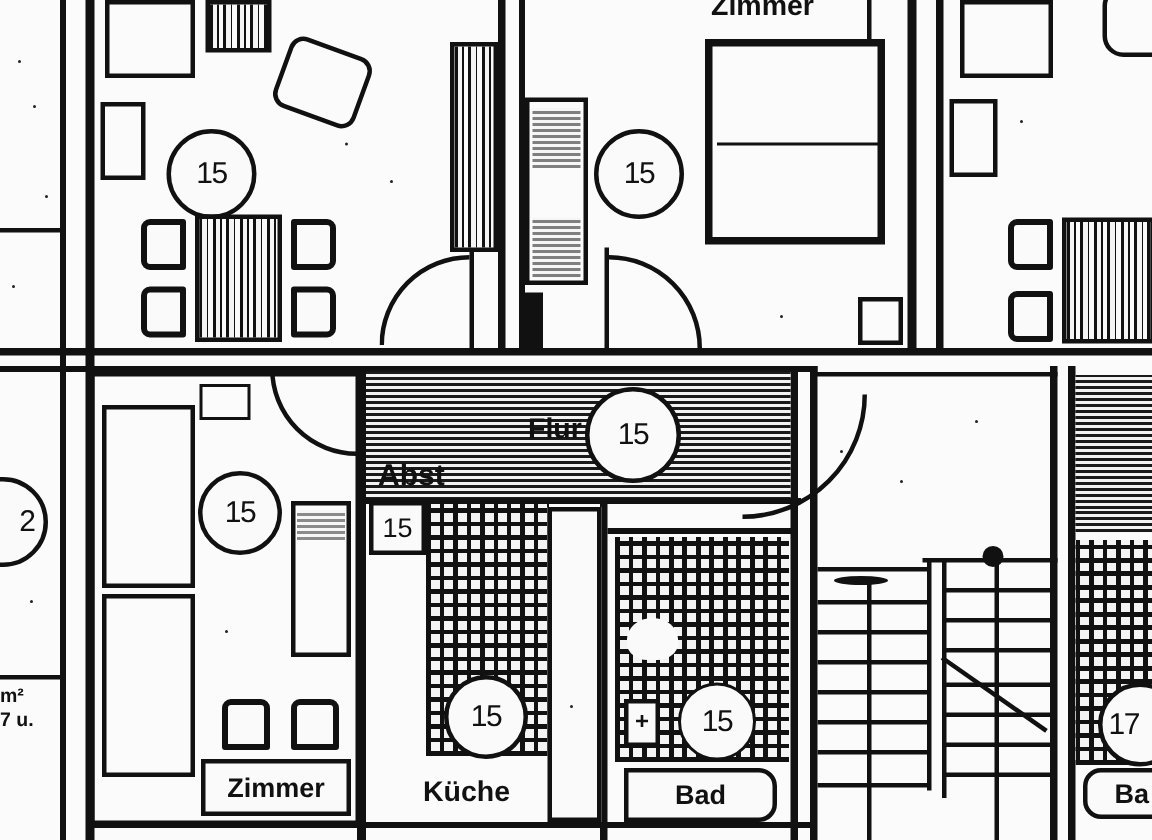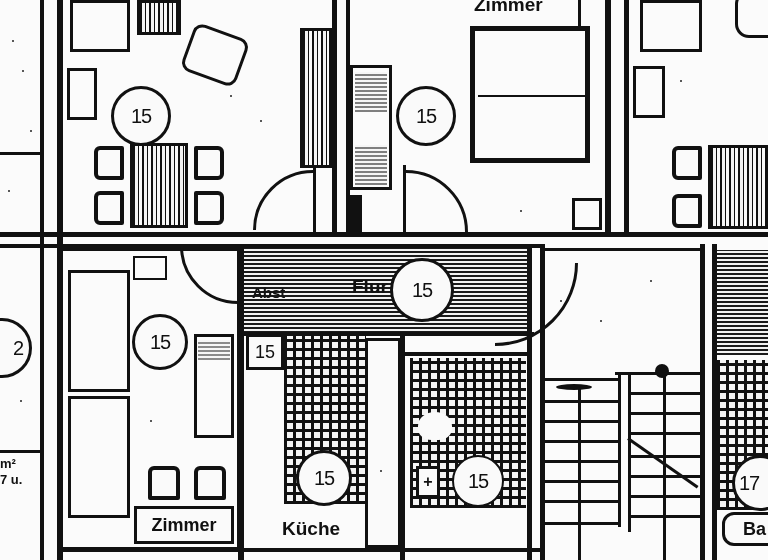--- a/index.html
+++ b/index.html
@@ -120,21 +120,21 @@
 7 u.</div>
 
   <div class="hatch-h" style="left:244px;top:248px;width:283px;height:85px;"></div>
   <div class="w" style="left:244px;top:332px;width:290px;height:4px;"></div>
   <div class="label" style="left:352px;top:276px;background:rgba(250,250,250,0.0);">Flur</div>
   <div class="circle" style="left:390px;top:258px;width:64px;height:64px;">
       <span>15</span>
     </div>
   <div class="door-arc" style="left:412px;top:180px;width:166px;height:166px;border-radius:50%;clip-path:inset(50% 0 0 50%);"></div>
 
-  <div class="label" style="left:252px;top:284px;font-size:15px;">Abst</div>
+  <div class="label" style="left:252px;top:306px;font-size:20px;">Abst</div>
   <div class="square-num" style="left:246px;top:334px;width:38px;height:36px;">
       <span>15</span>
     </div>
   <div class="door-arc" style="left:245px;top:310px;width:100px;height:100px;border-radius:50%;clip-path:inset(50% 0 0 50%);"></div>
 
   <div class="box" style="left:60px;top:248px;width:180px;height:302px;"></div>
   <div class="thin" style="left:68px;top:270px;width:62px;height:122px;border-width:3px;"></div>
   <div class="thin" style="left:68px;top:396px;width:62px;height:122px;border-width:3px;"></div>
   <div class="thin" style="left:133px;top:256px;width:34px;height:24px;"></div>
   <div class="circle" style="left:132px;top:314px;width:56px;height:56px;">
@@ -155,20 +155,23 @@
       <span>15</span>
     </div>
   <div class="label" style="left:282px;top:518px;">Küche</div>
 
   <div class="grid" style="left:410px;top:358px;width:116px;height:150px;"></div>
   <div class="w" style="left:405px;top:352px;width:125px;height:4px;"></div>
   <div style="position:absolute;left:418px;top:412px;width:34px;height:28px;background:#fafafa;border-radius:50% 50% 40% 40%;"></div>
   <div class="thin" style="left:416px;top:466px;width:24px;height:32px;background:#fafafa;border-width:3px;display:flex;align-items:center;justify-content:center;font-size:16px;font-weight:bold;">+</div>
   <div class="circle" style="left:452px;top:455px;width:52px;height:52px;border-width:2px;">
       <span>15</span>
+    </div>
+  <div class="label-box" style="left:416px;top:512px;width:102px;height:36px;border-radius:0 12px 12px 0;">
+      <span>Bad</span>
     </div>
 
   <div class="w" style="left:540px;top:248px;width:165px;height:3px;"></div>
   <div class="w" style="left:545px;top:378px;width:75px;height:3px;"></div>
   <div class="w" style="left:615px;top:372px;width:90px;height:3px;"></div>
   <div class="w" style="left:618px;top:372px;width:3px;height:155px;"></div>
   <div class="w" style="left:628px;top:372px;width:3px;height:160px;"></div>
   <div class="w" style="left:578px;top:385px;width:3px;height:175px;"></div>
   <div class="w" style="left:663px;top:372px;width:3px;height:188px;"></div>
   <div style="position:absolute;left:655px;top:364px;width:14px;height:14px;border-radius:50%;background:#111;"></div>

